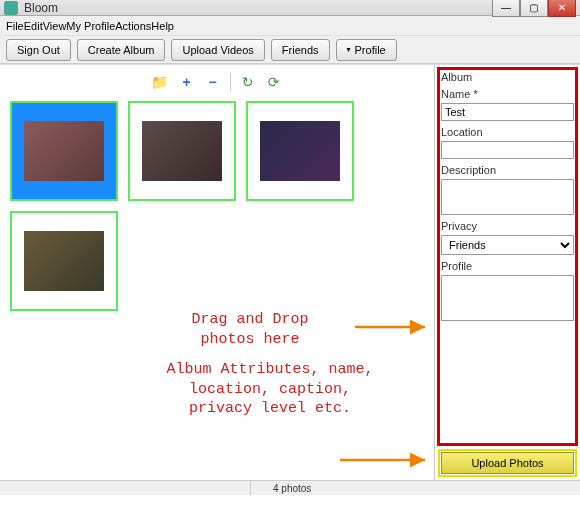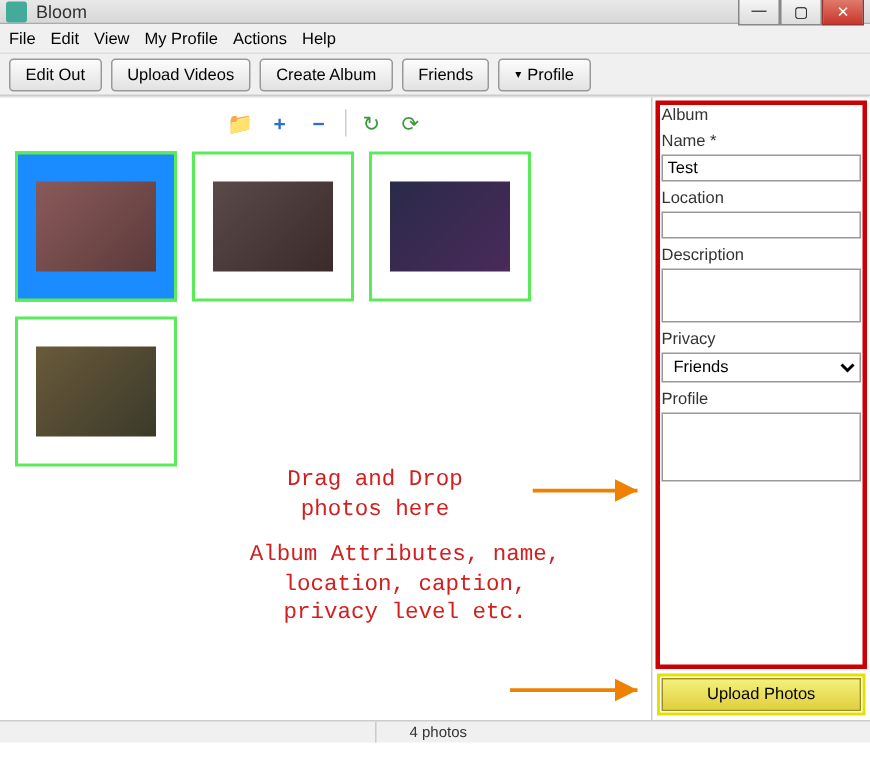--- a/index.html
+++ b/index.html
@@ -5,21 +5,21 @@
 * { box-sizing: border-box; margin: 0; padding: 0; }
 body { font-family: "Segoe UI", Tahoma, sans-serif; font-size: 11px; background: #fff; width: 580px; height: 507px; overflow: hidden; }
 
 .titlebar { height: 16px; background: linear-gradient(#e8e8e8, #d8d8d8); border-bottom: 1px solid #aaa; display: flex; align-items: center; padding: 0 4px; }
 .titlebar .app-icon { width: 14px; height: 14px; background: #4a9; border-radius: 2px; margin-right: 6px; }
 .titlebar .title { flex: 1; color: #333; font-size: 12px; }
 .win-btns { display: flex; gap: 0; }
 .win-btn { width: 28px; height: 18px; border: 1px solid #888; background: linear-gradient(#f5f5f5,#ddd); display: flex; align-items: center; justify-content: center; font-size: 10px; }
 .win-btn.close { background: linear-gradient(#e07a6a,#c9362b); color: #fff; border-color: #933; }
 
-.menubar { height: 20px; display: flex; align-items: center; gap: 10px; padding: 0 6px; background: #f0f0f0; border-bottom: 1px solid #ddd; }
+.menubar { height: 20px; display: flex; align-items: center; padding: 0 6px; background: #f0f0f0; border-bottom: 1px solid #ddd; }
 .menubar span { color: #000; cursor: default; }
 
 .toolbar { height: 28px; display: flex; align-items: center; gap: 6px; padding: 2px 6px; background: #f0f0f0; border-bottom: 1px solid #ccc; }
 .tbtn { height: 22px; padding: 0 10px; background: linear-gradient(#fcfcfc,#e2e2e2); border: 1px solid #999; border-radius: 3px; font-size: 11px; display: flex; align-items: center; gap: 4px; cursor: default; }
 .tbtn .arrow { font-size: 8px; }
 
 .content { position: relative; height: 416px; display: flex; background: #fff; border-top: 1px solid #ddd; }
 
 .left-pane { flex: 1; position: relative; padding: 8px 6px 6px 6px; }
 .icon-toolbar { display: flex; justify-content: center; gap: 8px; margin-bottom: 10px; }
@@ -75,27 +75,27 @@
   <span>File</span>
   <span>Edit</span>
   <span>View</span>
   <span>My Profile</span>
   <span>Actions</span>
   <span>Help</span>
 </div>
 
 <div class="toolbar">
   <div class="tbtn">
-      <span>Edit Out</span>
+      <span>Sign Out</span>
+    </div>
+  <div class="tbtn">
+      <span>Create Album</span>
     </div>
   <div class="tbtn">
       <span>Upload Videos</span>
-    </div>
-  <div class="tbtn">
-      <span>Create Album</span>
     </div>
   <div class="tbtn">
       <span>Friends</span>
     </div>
   <div class="tbtn">
       <span class="arrow">▾</span>
       <span>Profile</span>
     </div>
 </div>
 

